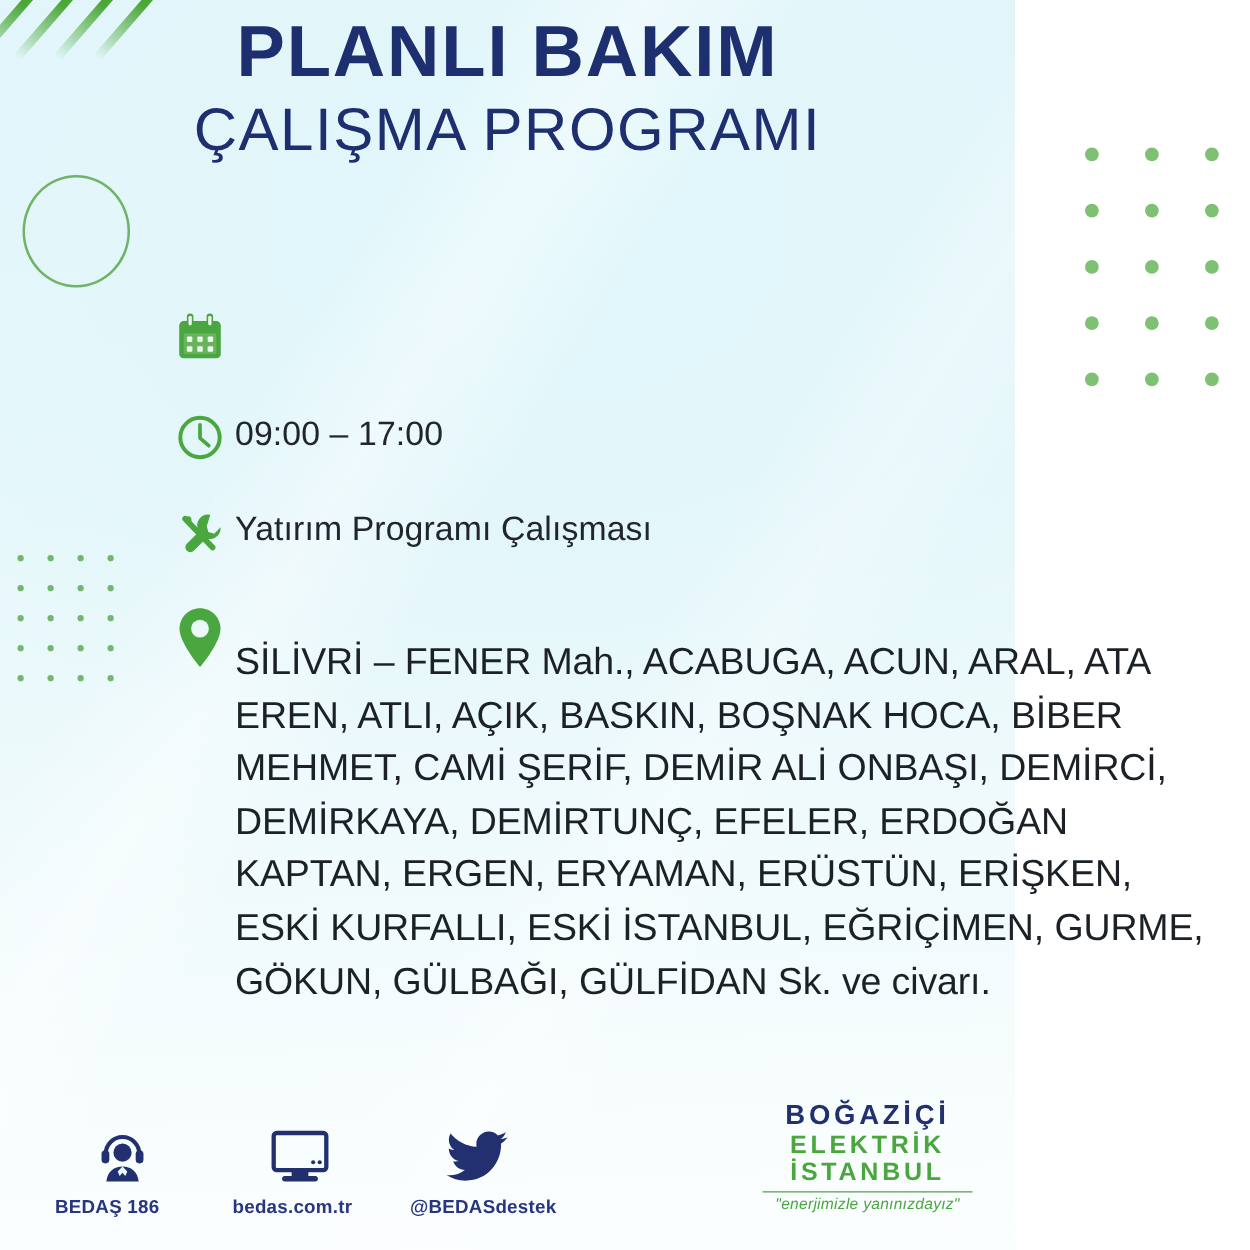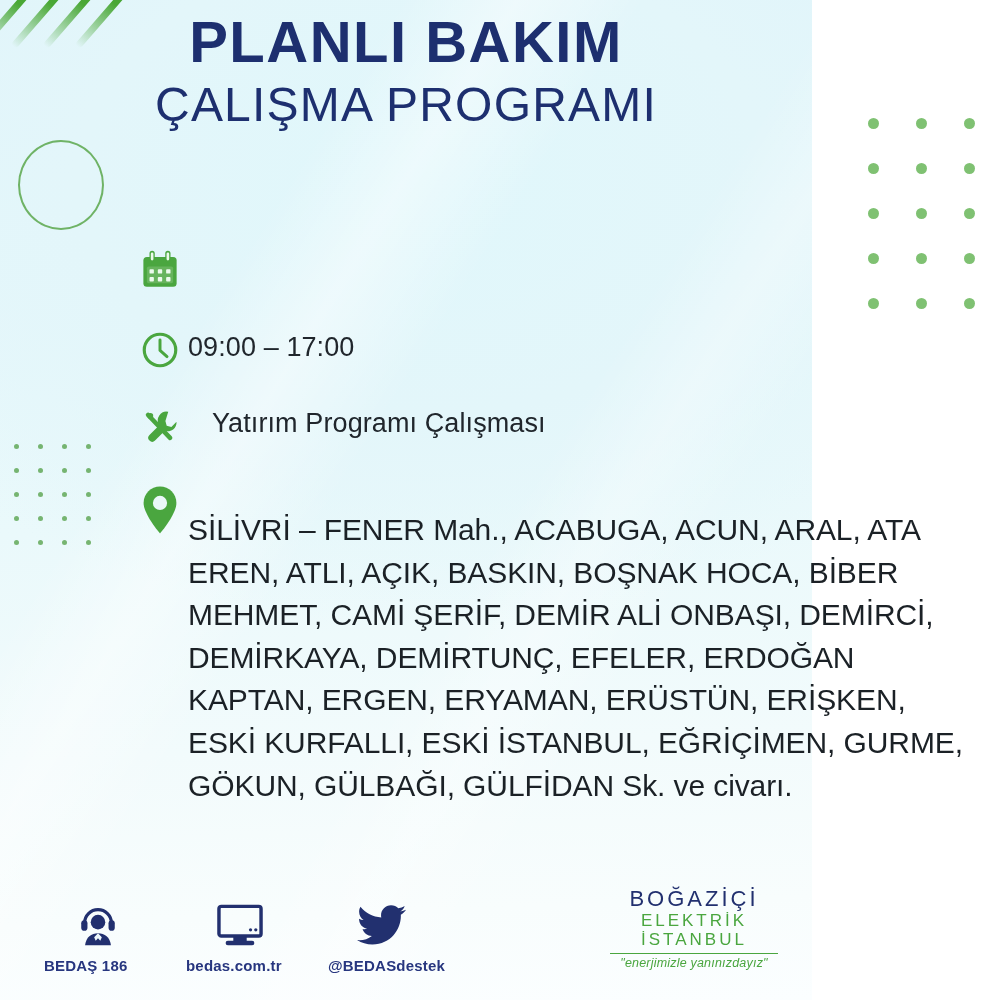--- a/index.html
+++ b/index.html
@@ -134,21 +134,21 @@
   .info-icon svg { display: block; }
   .info-text {
     font-size: 27px;
     color: #20262c;
     line-height: 1.28;
     padding-top: 6px;
     letter-spacing: 0.1px;
   }
   #row-date { margin-bottom: 28px; }
   #row-time { margin-bottom: 24px; text-align: right; }
-  #row-work { margin-bottom: 30px; gap: 24px; }
+  #row-work { margin-bottom: 30px; }
 
   .address-row .info-icon { padding-top: 2px; }
   .address-text {
     font-size: 30px;
     color: #1b2126;
     line-height: 1.42;
     padding-top: 0px;
     max-width: 790px;
     letter-spacing: -0.1px;
     margin-top: 27px;
@@ -191,28 +191,28 @@
 
   .brand {
     position: absolute;
     right: 28px;
     bottom: 4px;
     text-align: center;
     width: 180px;
   }
   .brand-1 {
     font-size: 22px;
-    font-weight: 400;
+    font-weight: 700;
     letter-spacing: 3px;
     color: #22306f;
     line-height: 1.12;
   }
   .brand-2, .brand-3 {
-    font-size: 17px;
-    font-weight: 400;
+    font-size: 20px;
+    font-weight: 700;
     letter-spacing: 3px;
     color: #4aa63f;
     line-height: 1.12;
   }
   .brand-rule {
     height: 1.5px;
     background: #4aa63f;
     margin: 3px 6px 2px 6px;
   }
   .brand-tag {

